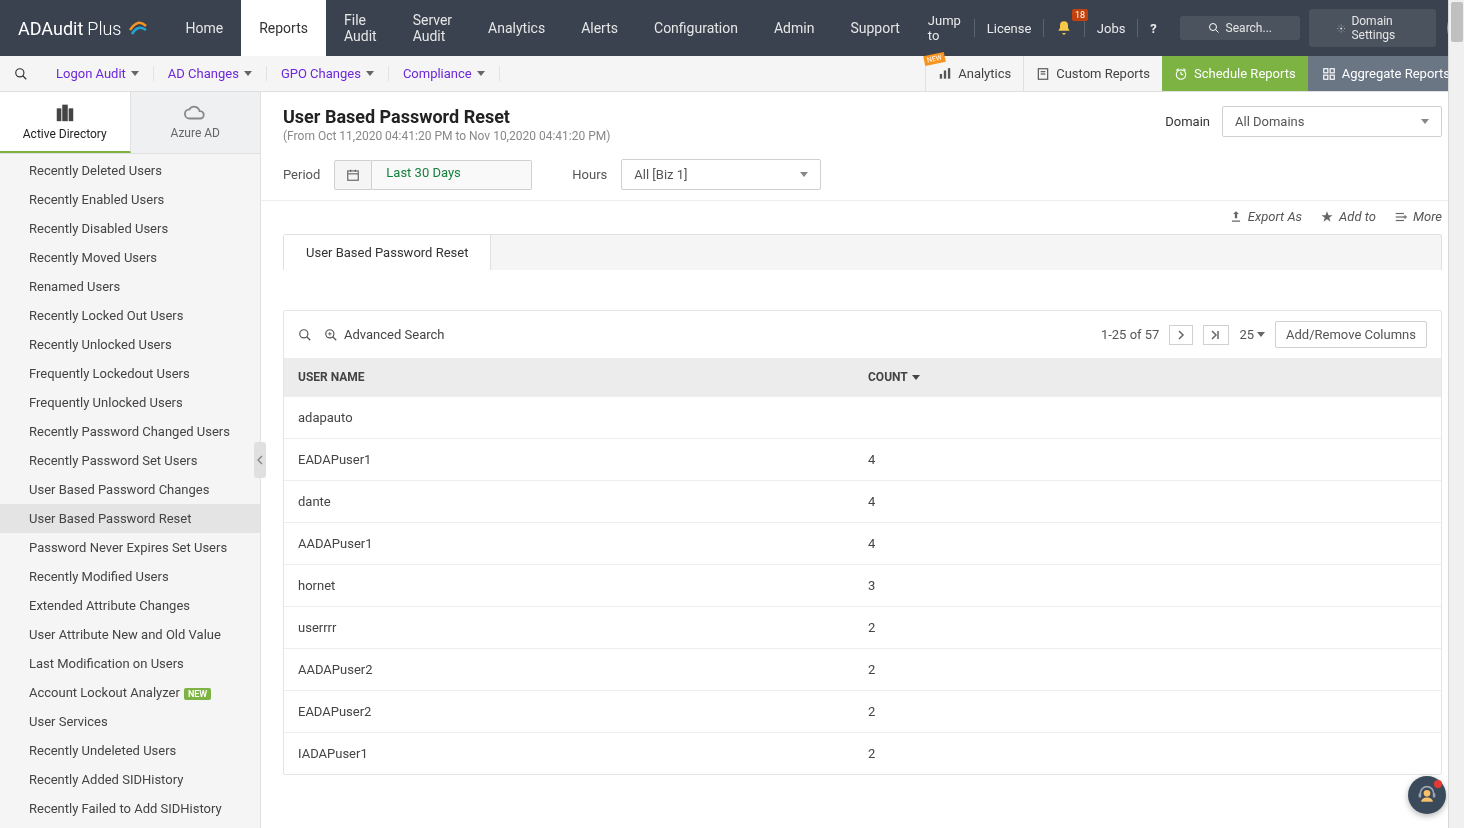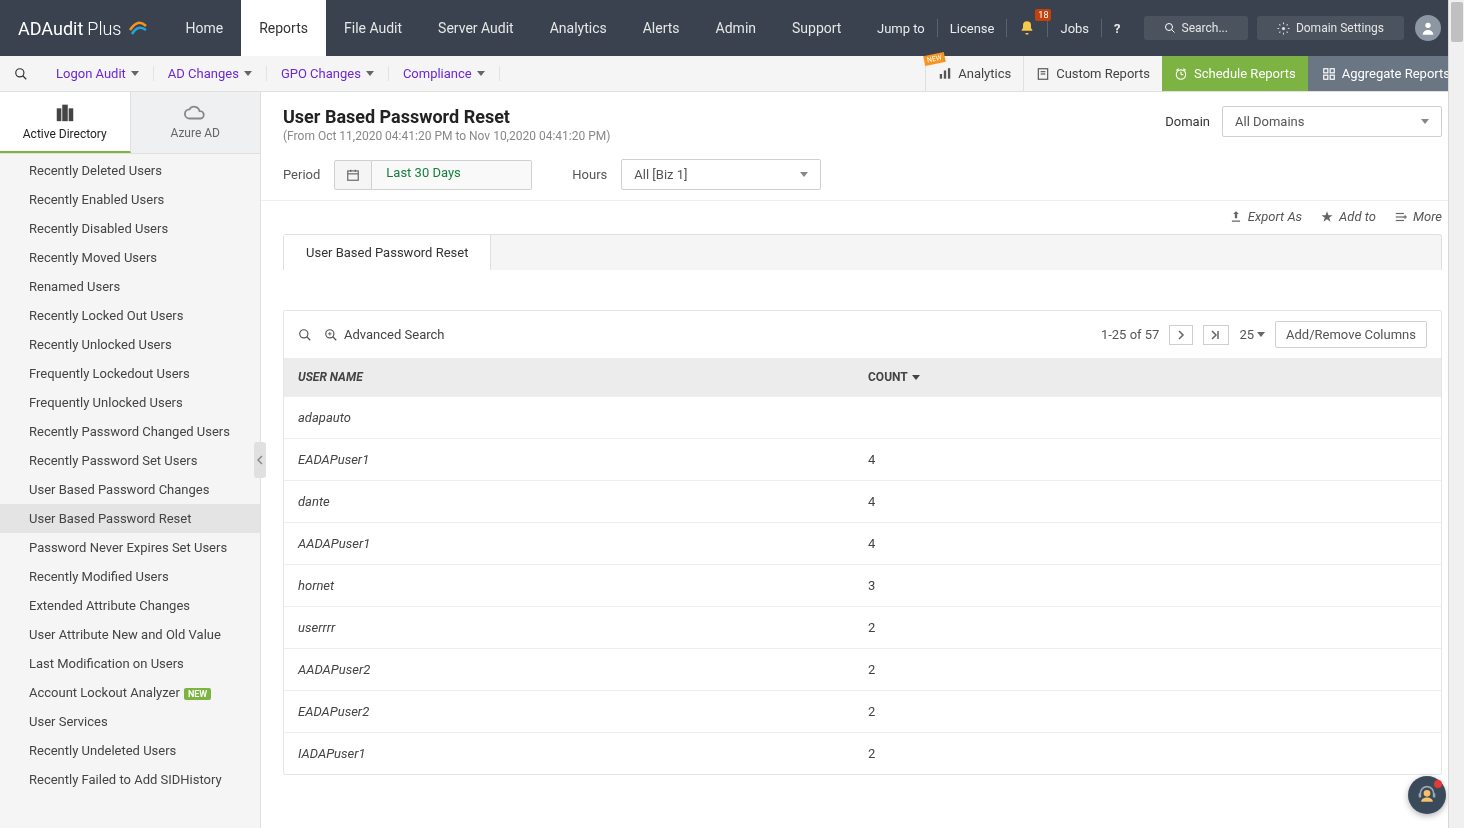--- a/index.html
+++ b/index.html
@@ -11,21 +11,21 @@
 .logo { display: flex; align-items: center; padding: 0 18px; font-size: 18px; font-weight: 300; }
 .logo-swoosh { width: 24px; height: 24px; margin-left: 4px; display: inline-block; }
 .main-nav { display: flex; align-items: stretch; }
 .main-nav-item { display: flex; align-items: center; padding: 0 18px; color: #e6e6e6; cursor: pointer; font-size: 14px; }
 .main-nav-item.active { background: #fff; color: #333; }
 .header-right { margin-left: auto; display: flex; align-items: center; gap: 1px; padding-right: 8px; }
 .hr-item { display: flex; align-items: center; padding: 0 10px; color: #eaeaea; cursor: pointer; font-size: 13px; height: 30px;}
 .hr-sep { width: 1px; height: 18px; background: #5a636d; margin: 0 2px; }
 .bell-wrap { position: relative; display: flex; align-items: center; }
 .bell-badge { position: absolute; top: -4px; right: -6px; background: #c2410c; color: #fff; font-size: 9px; padding: 1px 3px; border-radius: 2px; }
-.domain-settings, .search-box { background: #4a535e; border-radius: 3px; padding: 5px 20px; display: flex; align-items: center; gap: 6px; font-size: 12px; color: #e6e6e6; cursor: pointer; margin: 0 4px;}
+.domain-settings, .search-box { background: #4a535e; border-radius: 3px; padding: 5px 28px; display: flex; align-items: center; gap: 6px; font-size: 12px; color: #e6e6e6; cursor: pointer; margin: 0 4px;}
 .avatar { width: 26px; height: 26px; border-radius: 50%; background: #8d97a3; display: flex; align-items: center; justify-content: center; margin: 0 6px; cursor: pointer; }
 
 
 .subnav { background: #f5f5f5; border-bottom: 1px solid #e0e0e0; display: flex; align-items: stretch; height: 36px; position: relative; }
 .subnav-left { display: flex; align-items: center; }
 .subnav-search { padding: 0 14px; display: flex; align-items: center; cursor: pointer; }
 .subnav-item { padding: 0 14px; display: flex; align-items: center; gap: 5px; cursor: pointer; color: #6d28d9; font-size: 13px; border-right: 1px solid #e3e3e3;}
 .subnav-right { margin-left: auto; display: flex; align-items: stretch; }
 .sr-btn { display: flex; align-items: center; padding: 0 12px; gap: 6px; cursor: pointer; border-left: 1px solid #e0e0e0; font-size: 13px; color: #444;}
 .sr-btn.analytics { position: relative; }
@@ -67,21 +67,21 @@
 .content-tab { padding: 10px 22px; background: #fff; border-right: 1px solid #e0e0e0; font-size: 13px; cursor: pointer; }
 
 .table-wrap { margin: 40px 22px 0 22px; border: 1px solid #e5e5e5; border-radius: 2px; }
 .tbl-toolbar { padding: 10px 14px; display: flex; align-items: center; gap: 12px; }
 .adv-search { display: flex; align-items: center; gap: 6px; cursor: pointer; color: #444; font-size: 13px; }
 .tbl-right { margin-left: auto; display: flex; align-items: center; gap: 10px; font-size: 13px; color: #555;}
 .pager-btn { border: 1px solid #d0d0d0; padding: 4px 7px; cursor: pointer; background: #fff; display: flex; align-items: center;}
 .add-cols { border: 1px solid #d0d0d0; padding: 5px 10px; cursor: pointer; background: #fff; border-radius: 2px;}
 
 .table-head { background: #ececec; display: flex; padding: 12px 14px; font-weight: 700; color: #444; font-size: 12px;}
-.col-name { flex: 0 0 570px; font-style: italic; }
+.col-name { flex: 0 0 570px; }
 .col-count { flex: 1; display: flex; align-items: center; gap: 4px;}
 .table-row { display: flex; padding: 13px 14px; border-top: 1px solid #eee; font-size: 13px; color: #444;}
 .caret { width: 0; height: 0; border-left: 4px solid transparent; border-right: 4px solid transparent; border-top: 5px solid currentColor; display: inline-block;}
 svg { display: block; }
 
 
 .chat-bubble { position: absolute; bottom: 14px; right: 18px; width: 38px; height: 38px; border-radius: 50%; background: #3b4a5a; display: flex; align-items: center; justify-content: center; cursor: pointer; box-shadow: 0 2px 6px rgba(0,0,0,.3);}
 .chat-dot { position: absolute; top: 4px; right: 4px; width: 8px; height: 8px; background: #e53935; border-radius: 50%; }
 
 
@@ -105,20 +105,21 @@
           </svg>
       </span>
     </div>
     <div class="main-nav" id="main-nav">
         <div class="main-nav-item">Home</div>
         <div class="main-nav-item active">Reports</div>
         <div class="main-nav-item">File Audit</div>
         <div class="main-nav-item">Server Audit</div>
         <div class="main-nav-item">Analytics</div>
         <div class="main-nav-item">Alerts</div>
+        <div class="main-nav-item">Configuration</div>
         <div class="main-nav-item">Admin</div>
         <div class="main-nav-item">Support</div>
       </div>
     <div class="header-right">
       <div style="display:flex; align-items:center; margin-right:8px;">
         <div class="hr-item">
             <span>Jump to</span>
           </div>
         <div class="hr-sep"></div>
         <div class="hr-item">
@@ -263,20 +264,21 @@
           <div class="sidebar-item">User Based Password Changes</div>
           <div class="sidebar-item active">User Based Password Reset</div>
           <div class="sidebar-item">Password Never Expires Set Users</div>
           <div class="sidebar-item">Recently Modified Users</div>
           <div class="sidebar-item">Extended Attribute Changes</div>
           <div class="sidebar-item">User Attribute New and Old Value</div>
           <div class="sidebar-item">Last Modification on Users</div>
           <div class="sidebar-item">Account Lockout Analyzer<span class="new-badge">NEW</span></div>
           <div class="sidebar-item">User Services</div>
           <div class="sidebar-item">Recently Undeleted Users</div>
+          <div class="sidebar-item">Recently Added SIDHistory</div>
           <div class="sidebar-item">Recently Failed to Add SIDHistory</div>
         </div>
       <div class="side-handle">
         <svg width="6" height="10" viewBox="0 0 6 10">
             <path d="M5 1 L1 5 L5 9" stroke="#888" fill="none" stroke-width="1.5"></path>
           </svg>
       </div>
     </div>
 
     <div class="main">

